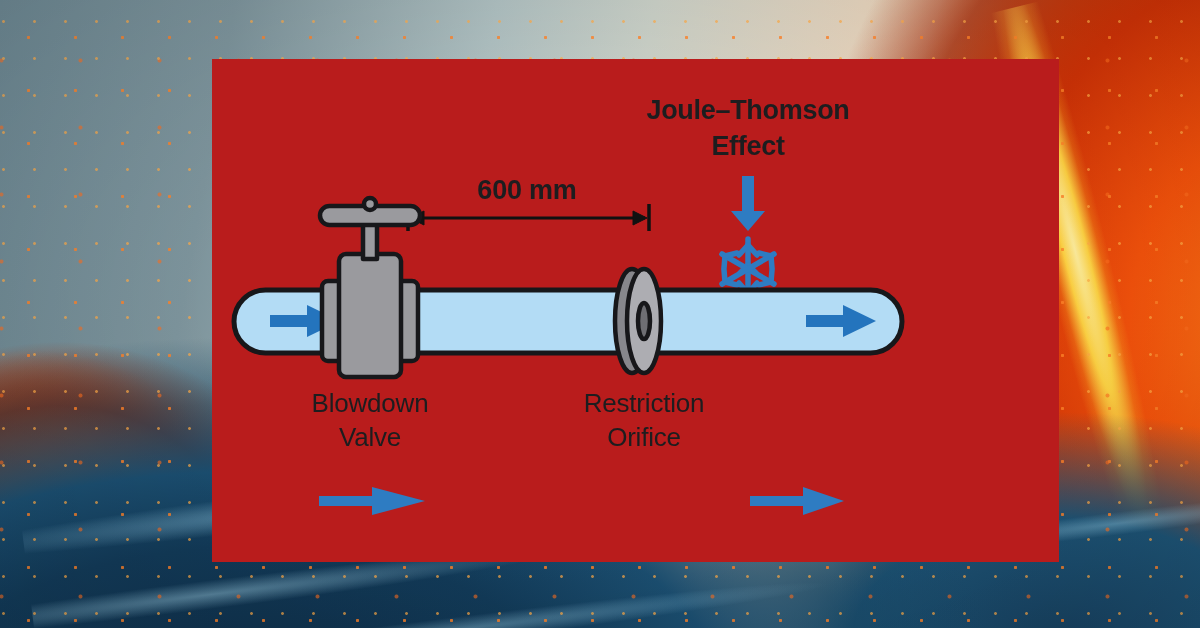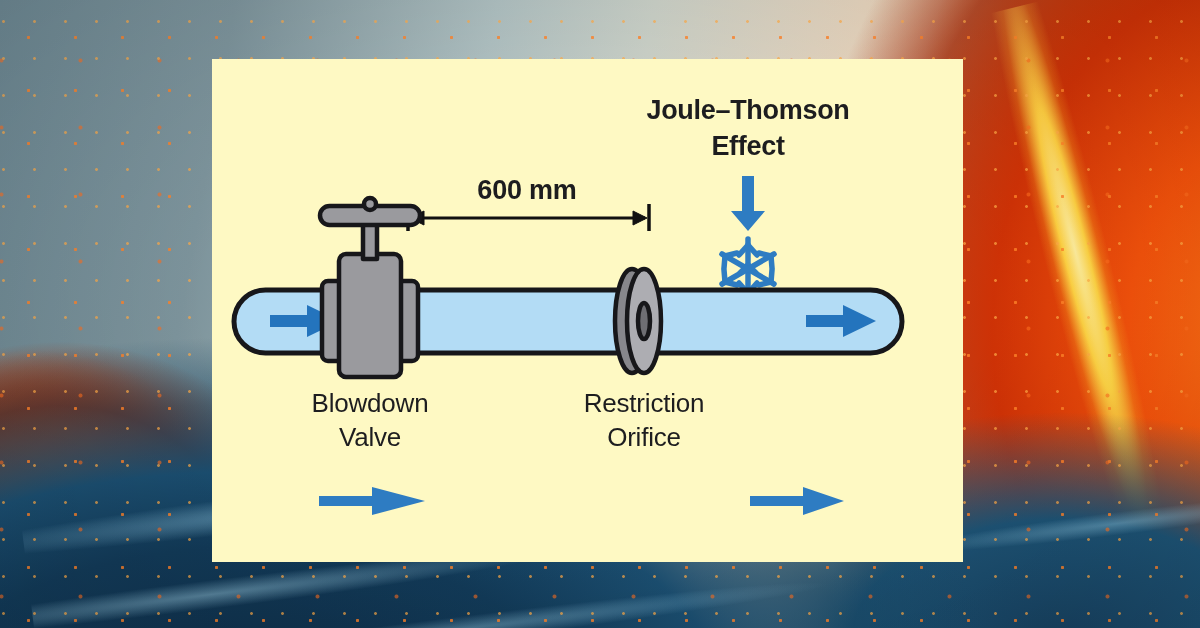--- a/index.html
+++ b/index.html
@@ -91,23 +91,23 @@
   .bg-vignette {
     background: radial-gradient(ellipse 900px 520px at 600px 300px,
       rgba(0,0,0,0) 40%, rgba(0,0,0,0.12) 100%);
   }
 
   
   .card {
     position: absolute;
     left: 212px;
     top: 59px;
-    width: 751px;
+    width: 847px;
     height: 503px;
-    background: #fef9c3;
+    background: #b91c1c;
   }
 
   
   .diagram {
     position: absolute;
     left: 0;
     top: 0;
   }
 
   .txt {

